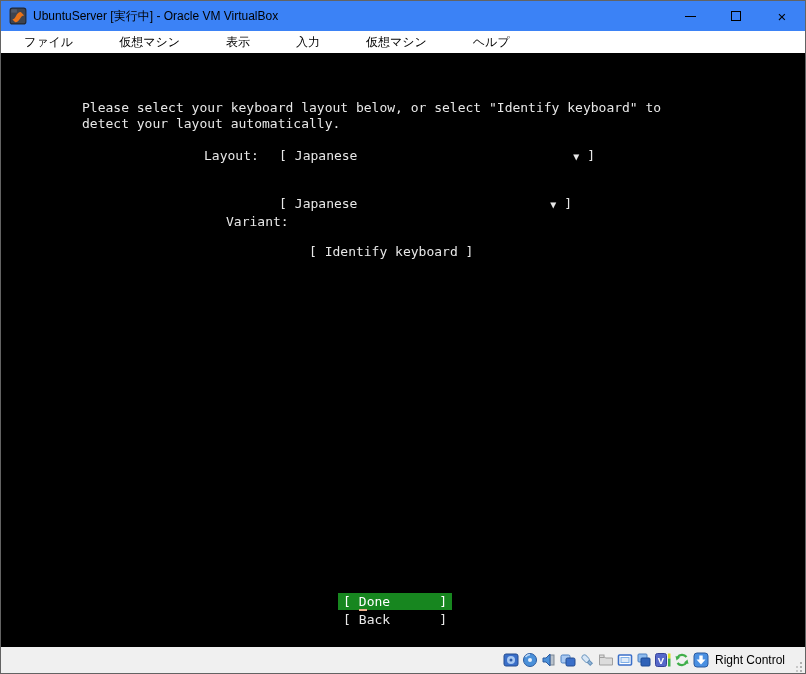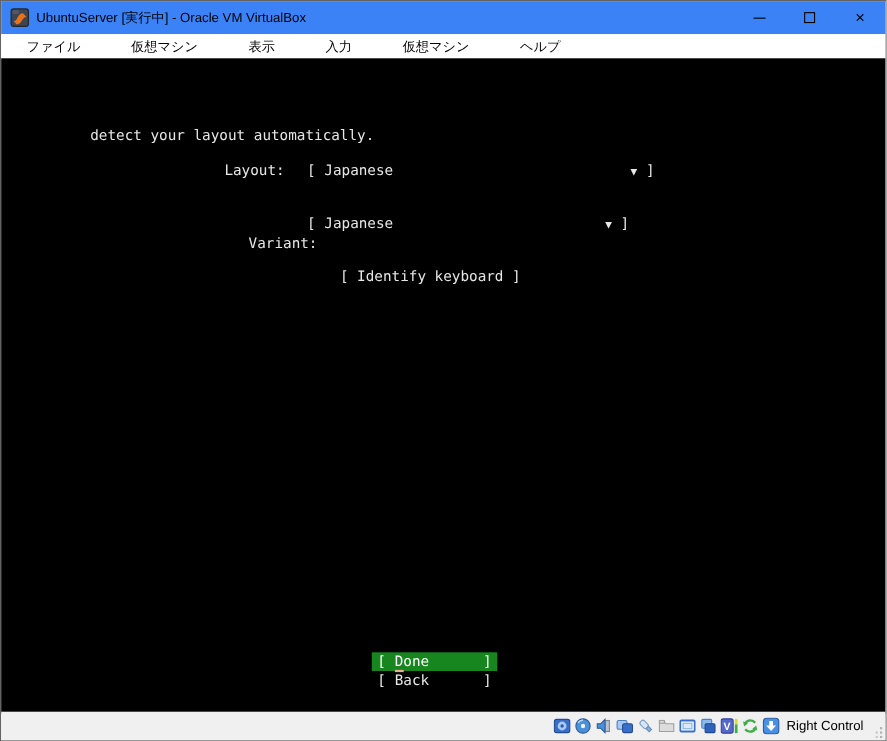--- a/index.html
+++ b/index.html
@@ -111,20 +111,21 @@
     <span class="menuitem">仮想マシン</span>
     <span class="menuitem">表示</span>
     <span class="menuitem">入力</span>
     <span class="menuitem">仮想マシン</span>
     <span class="menuitem">ヘルプ</span>
   </div>
 
   <div class="vm">
 
 
+    <div class="line1">Please select your keyboard layout below, or select "Identify keyboard" to</div>
     <div class="line2">detect your layout automatically.</div>
 
     <span class="row-label layout-label">Layout:</span>
     <div class="selbox layout-box">
       <span>[</span>
       <span class="val">Japanese</span>
       <span class="arrow">▼</span>
       <span class="cbr">]</span>
     </div>
 

